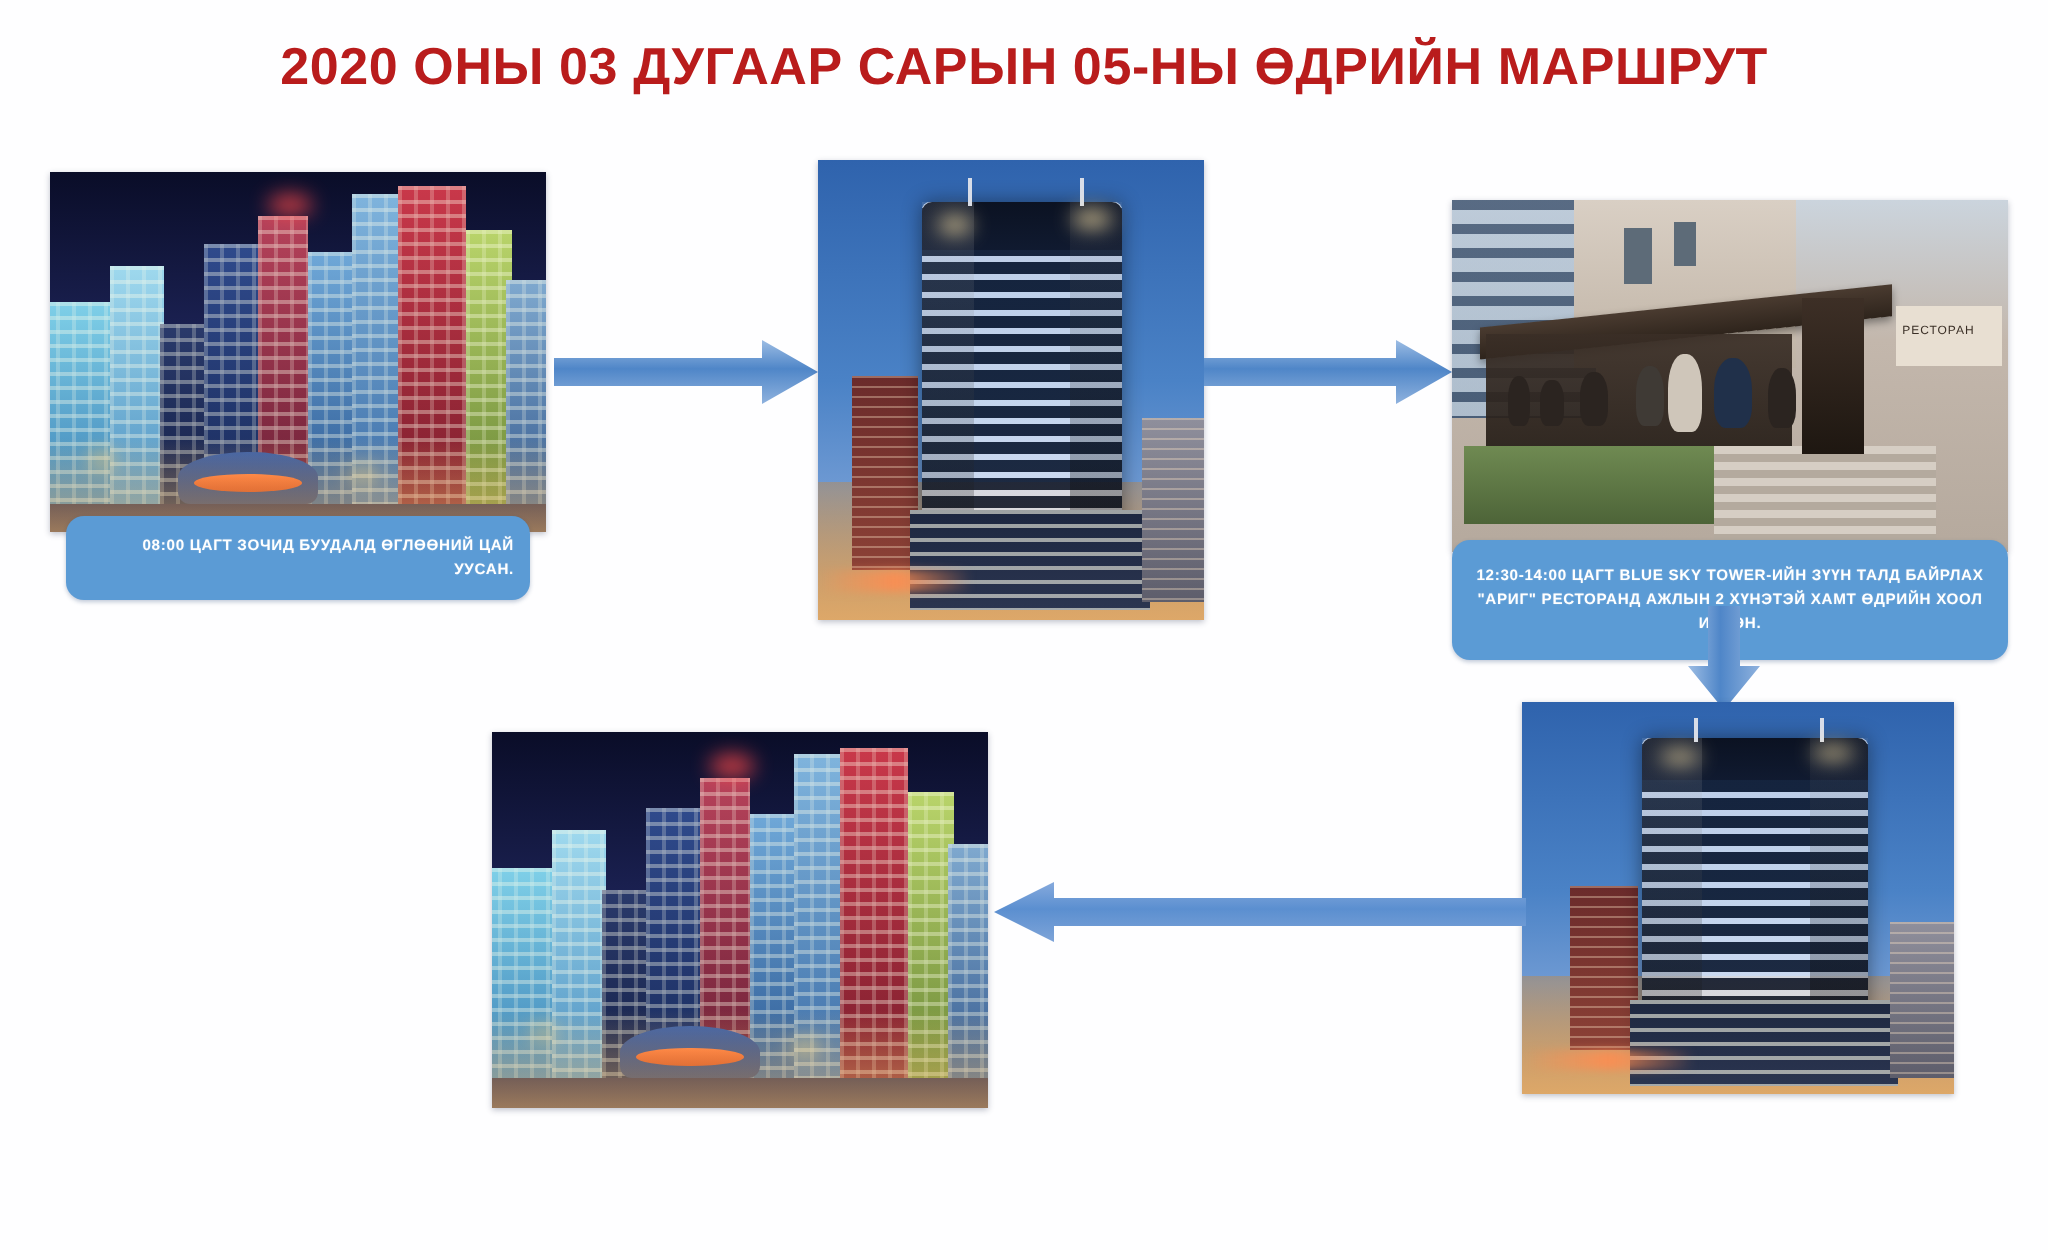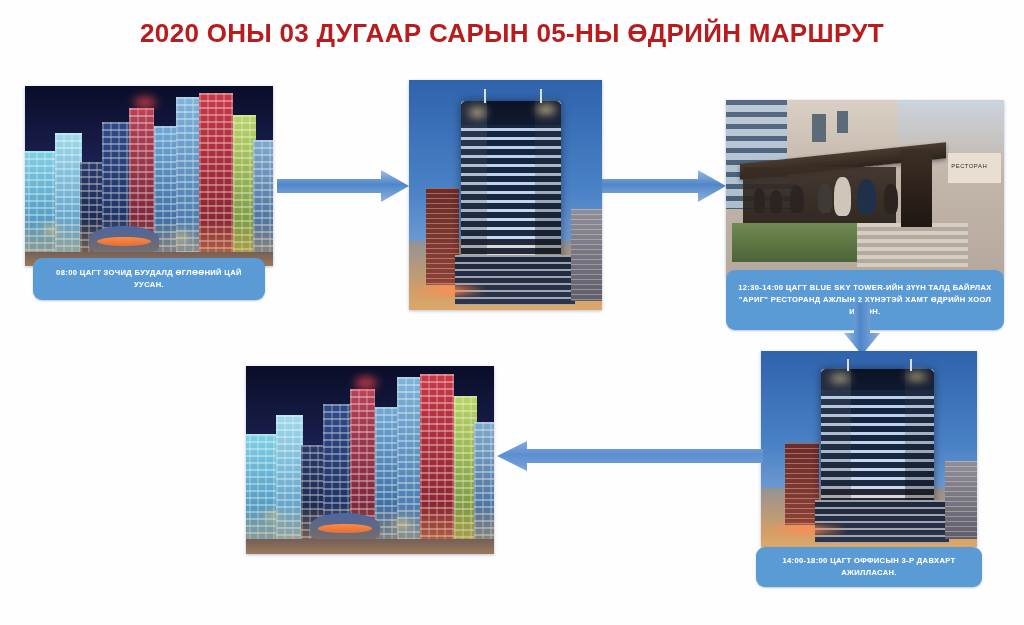--- a/index.html
+++ b/index.html
@@ -147,21 +147,21 @@
         <div class="bld" style="left:84%;width:9%;height:76%;background:linear-gradient(180deg,#b9d46a,#6d8a3a);"></div>
         <div class="bld" style="left:92%;width:8%;height:62%;background:linear-gradient(180deg,#7fa9cf,#3a5f92);"></div>
         <div class="dome" style="left:26%;bottom:8%;width:28%;height:14%;background:linear-gradient(180deg,#3a5fa8,#24386e);"></div>
         <div class="dome" style="left:29%;bottom:11%;width:22%;height:5%;background:linear-gradient(180deg,#ff7a3c,#d4491c);border-radius:50%;"></div>
         <div class="glow" style="left:44%;top:6%;width:9%;height:6%;background:#ff4a4a;"></div>
         <div class="glow" style="left:8%;bottom:18%;width:5%;height:4%;background:#ffd27a;"></div>
         <div class="glow" style="left:60%;bottom:14%;width:6%;height:4%;background:#ffe08a;"></div>
         <div class="streetglow"></div>
       </div>
     </div>
-    <div class="caption" style="left:8px;top:172px;width:232px;height:42px;">08:00 ЦАГТ ЗОЧИД БУУДАЛД ӨГЛӨӨНИЙ ЦАЙ УУСАН.</div>
+    <div class="caption" style="left:8px;top:172px;width:232px;height:42px;text-align:right;">08:00 ЦАГТ ЗОЧИД БУУДАЛД ӨГЛӨӨНИЙ ЦАЙ УУСАН.</div>
   </div>
 
   <div class="arrow" style="left:277px;top:168px;width:132px;height:36px;">
     <svg viewBox="0 0 132 36" preserveAspectRatio="none">
       <defs>
         <linearGradient id="ag1" x1="0" y1="0" x2="0" y2="1">
           <stop offset="0" stop-color="#9dbde4"></stop>
           <stop offset="45%" stop-color="#4f86c8"></stop>
           <stop offset="100%" stop-color="#8fb2de"></stop>
         </linearGradient>
@@ -257,21 +257,20 @@
         </div>
         <div class="mast" style="left:40%;top:4%;height:6%;"></div>
         <div class="mast" style="left:69%;top:4%;height:6%;"></div>
         <div class="glow" style="left:32%;top:12%;width:9%;height:4%;background:#ffe6a8;"></div>
         <div class="glow" style="left:67%;top:11%;width:10%;height:4%;background:#ffe6a8;"></div>
         <div class="podium" style="left:25%;top:76%;width:62%;height:22%;"></div>
         <div class="lowrise" style="left:85%;top:56%;width:15%;height:40%;background:linear-gradient(180deg,#8f8f9c,#5d5d6b);"></div>
         <div class="roadglow" style="left:0;bottom:6%;width:40%;height:5%;"></div>
       </div>
     </div>
-    <div class="caption" style="left:-5px;top:196px;width:226px;height:40px;">14:00-18:00 ЦАГТ ОФФИСЫН 3-Р ДАВХАРТ АЖИЛЛАСАН.</div>
   </div>
 
   <div class="arrow" style="left:497px;top:440px;width:266px;height:32px;">
     <svg viewBox="0 0 266 32" preserveAspectRatio="none">
       <defs>
         <linearGradient id="ag4" x1="0" y1="0" x2="0" y2="1">
           <stop offset="0" stop-color="#86aadd"></stop>
           <stop offset="45%" stop-color="#5b8fd0"></stop>
           <stop offset="100%" stop-color="#7ea4d8"></stop>
         </linearGradient>

